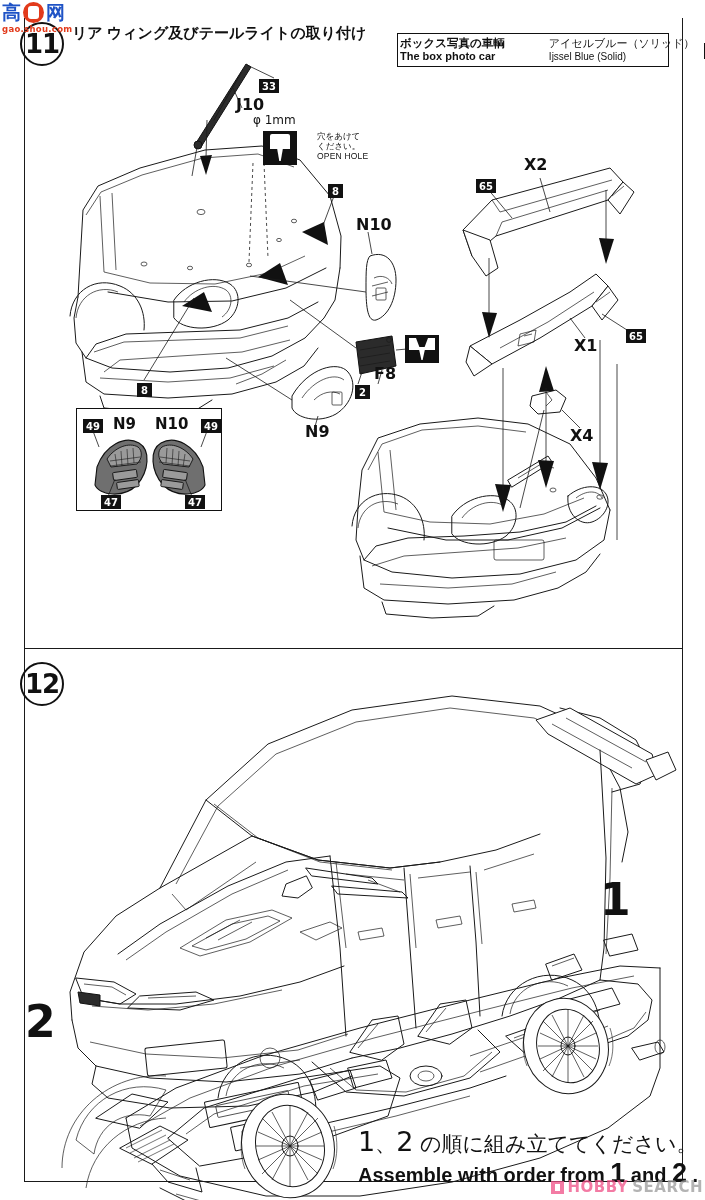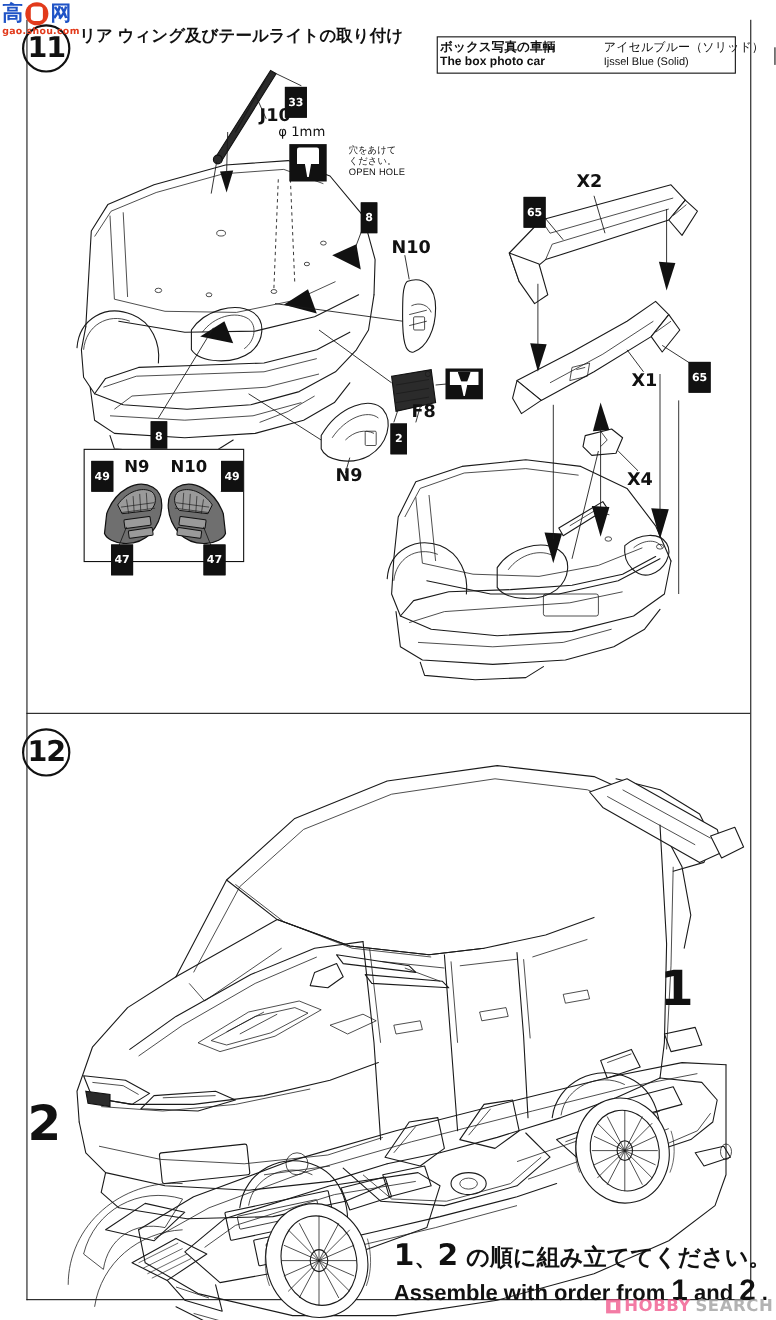--- a/index.html
+++ b/index.html
@@ -44,21 +44,21 @@
   .cb-color-en{font-size:10px;white-space:nowrap;}
   .cb-badge{margin-left:auto;}
 
   
   .badge{
     display:inline-flex;align-items:center;justify-content:center;
     background:#111;color:#fff;font-weight:bold;
     font-family:"DejaVu Sans",sans-serif;
     box-sizing:border-box;
   }
-  .badge-sm{min-width:15px;height:28px;font-size:10px;padding:0 2px;border:1px solid #111;}
+  .badge-sm{min-width:15px;height:14px;font-size:10px;padding:0 2px;border:1px solid #111;}
   .badge-md{min-width:17px;height:16px;font-size:11px;padding:0 2px;}
 
   
   .plabel{position:absolute;font-weight:bold;font-size:16px;font-family:"DejaVu Sans",sans-serif;white-space:nowrap;}
 
   
   .holecall{position:absolute;display:flex;align-items:flex-start;gap:20px;}
   .hole-icon{width:34px;height:34px;background:#111;position:relative;flex:none;}
   .hole-icon:before{
     content:"";position:absolute;left:7px;top:3px;width:20px;height:15px;
@@ -80,21 +80,21 @@
   .gate-icon .g3{position:absolute;left:14px;top:14px;width:6px;height:11px;background:#fff;clip-path:polygon(0 0,100% 0,60% 100%,40% 100%);}
 
   
   .inset{position:absolute;border:1.5px solid #111;background:#fff;box-sizing:border-box;}
 
   
   .bignum{position:absolute;font-size:44px;font-weight:bold;font-family:"DejaVu Sans",sans-serif;line-height:1;}
 
   
   .order{position:absolute;text-align:left;line-height:1.18;}
-  .order .l1{font-size:21px;font-weight:bold;white-space:nowrap;font-family:"DejaVu Sans",sans-serif;}
+  .order .l1{font-size:21px;font-weight:normal;white-space:nowrap;font-family:"DejaVu Sans",sans-serif;}
   .order .l2{font-size:20px;font-weight:bold;white-space:nowrap;font-family:"Liberation Sans",sans-serif;}
   .order .big{font-size:27px;}
 
   
   .wm-gs{position:absolute;left:2px;top:2px;width:74px;height:40px;}
   .wm-gs .row1{display:flex;gap:2px;align-items:center;}
   .wm-gs .ch{font-size:19px;font-weight:bold;color:#1f53c6;font-family:"DejaVu Sans",sans-serif;line-height:1;}
   .wm-gs .seal{
     width:21px;height:21px;border-radius:50%;background:#e23a1b;
     position:relative;flex:none;

